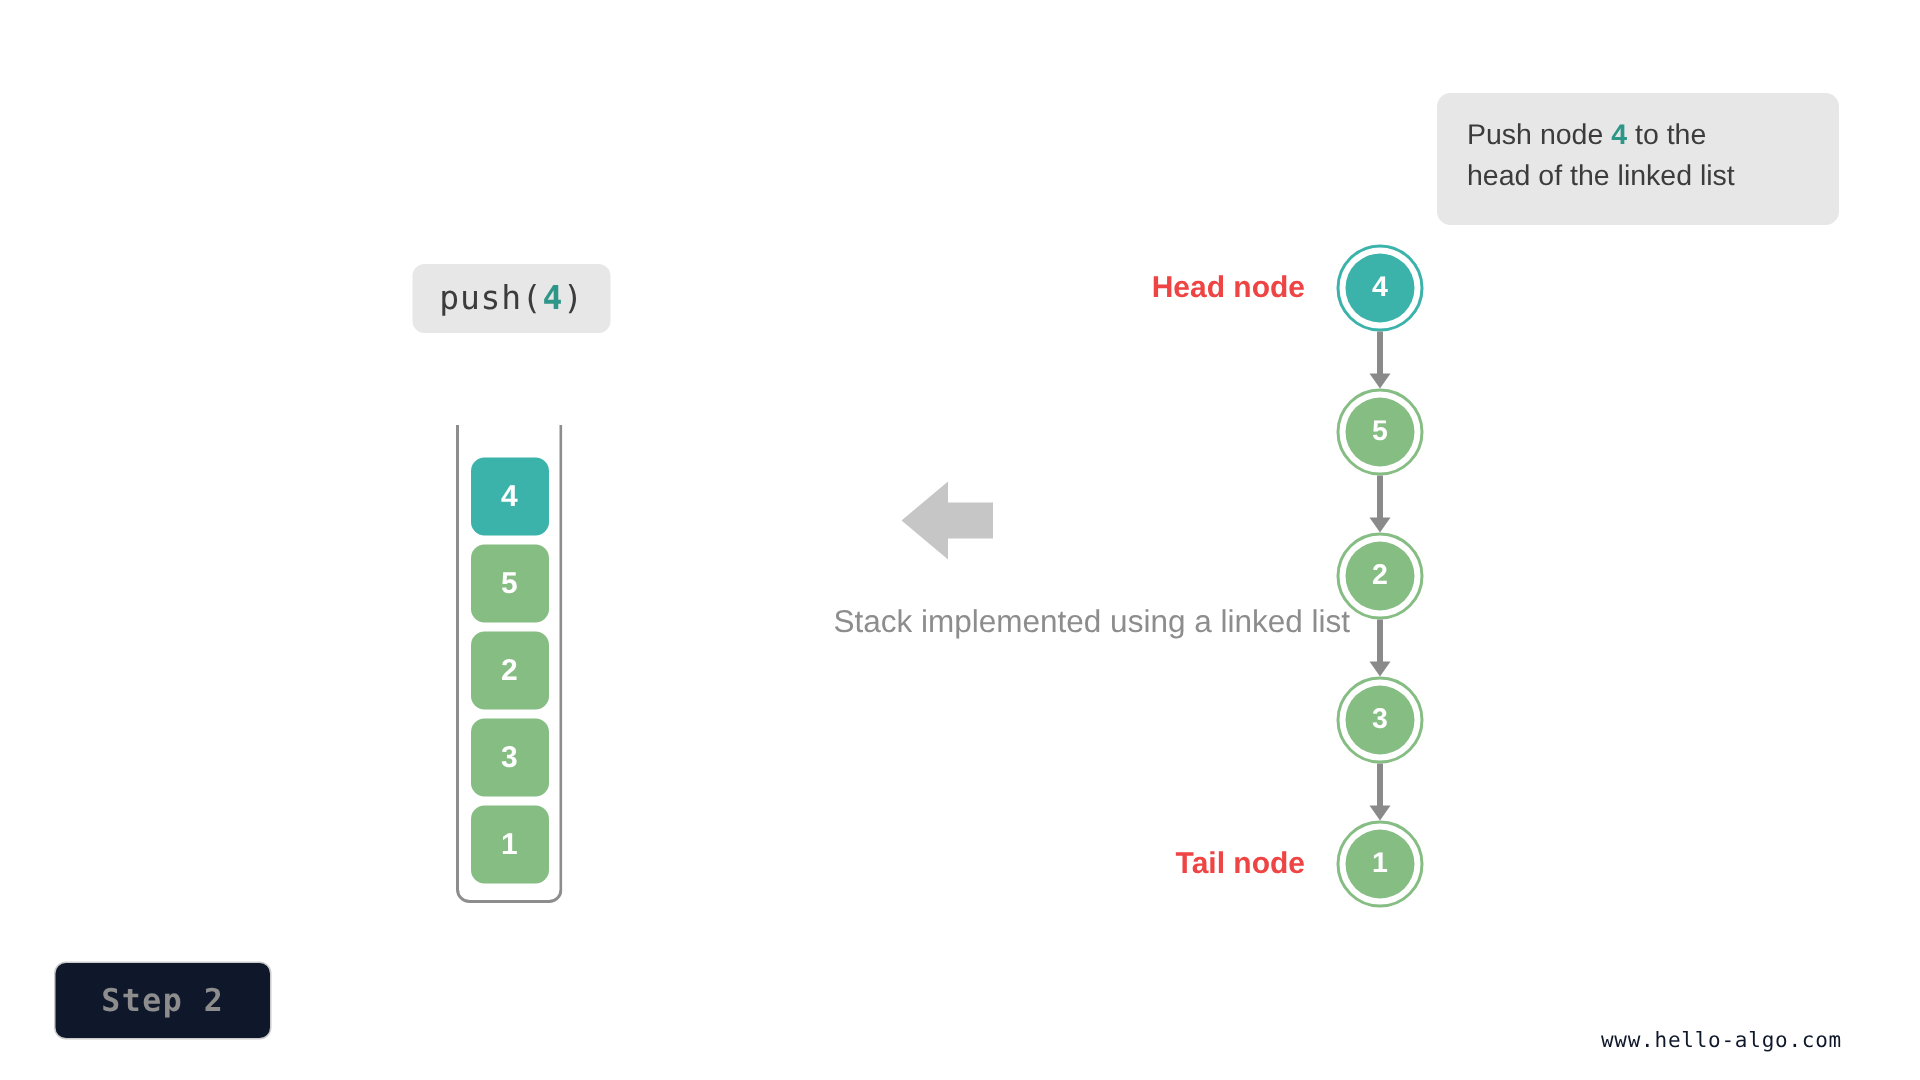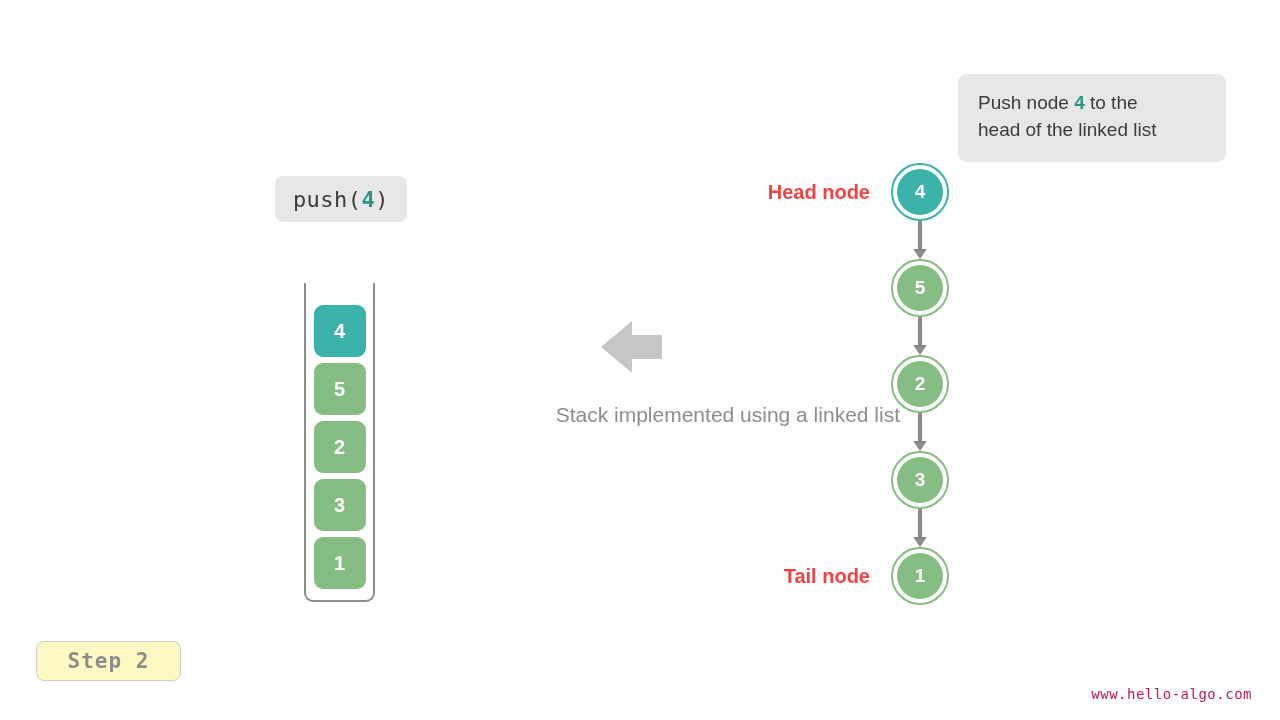--- a/index.html
+++ b/index.html
@@ -22,21 +22,20 @@
     left: 958px;
     top: 62px;
     width: 268px;
     box-sizing: border-box;
     padding: 16px 20px 18px 20px;
     background: #e7e7e7;
     border-radius: 9px;
     color: #3c3c3c;
     font-size: 19px;
     line-height: 1.42;
-    margin-top: 12px;
   }
   .callout .hl {
     color: #2e9688;
     font-weight: bold;
   }
 
   
   .push-label {
     position: absolute;
     left: 275px;
@@ -194,43 +193,43 @@
     text-align: right;
     white-space: nowrap;
   }
 
   
   .step-badge {
     position: absolute;
     left: 36px;
     top: 641px;
     width: 145px;
-    height: 40px;
+    height: 52px;
     box-sizing: border-box;
     border: 1.5px solid #cccccc;
     border-radius: 8px;
-    background: #fef9c3;
+    background: #0f172a;
     display: flex;
     align-items: center;
     justify-content: center;
     font-family: "DejaVu Sans Mono", "Liberation Mono", monospace;
     font-size: 21px;
     font-weight: bold;
     color: #8d8d8d;
     letter-spacing: 1px;
   }
 
   
   .watermark {
     position: absolute;
-    right: 28px;
+    right: 52px;
     bottom: 18px;
     font-family: "DejaVu Sans Mono", "Liberation Mono", monospace;
     font-size: 14px;
-    color: #be185d;
+    color: #0f172a;
     letter-spacing: 0.5px;
   }
 </style>
 </head>
 <body>
 
 <div class="callout">
   <span>Push node </span><span class="hl">4</span><span> to the</span><br>
   <span>head of the linked list</span>
 </div>

